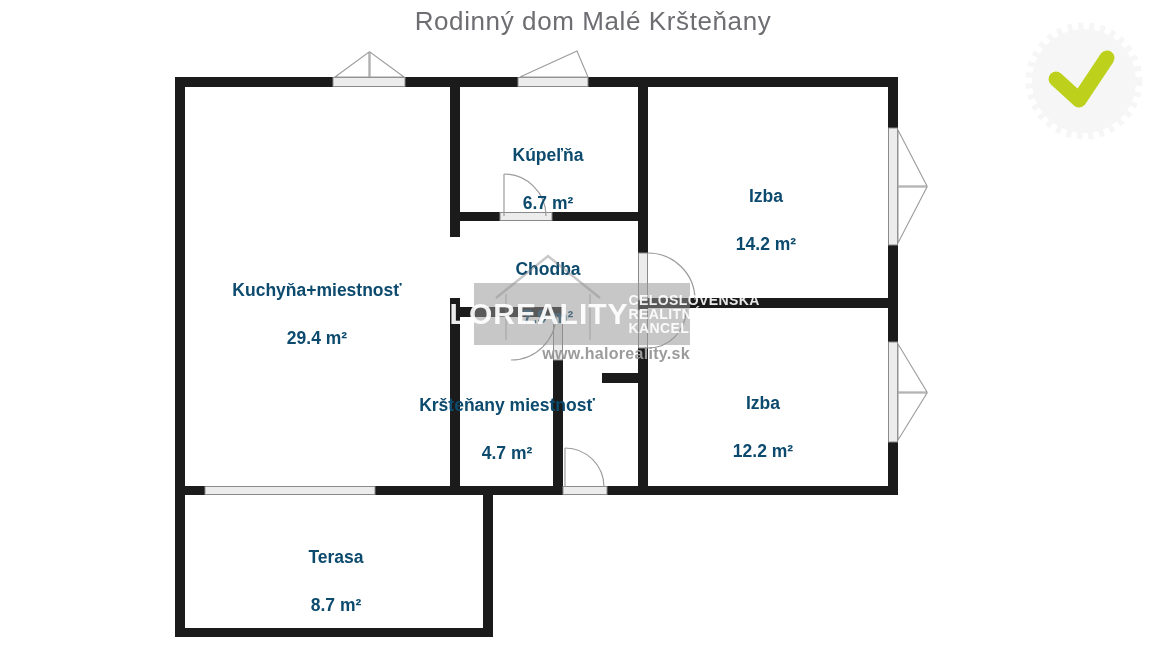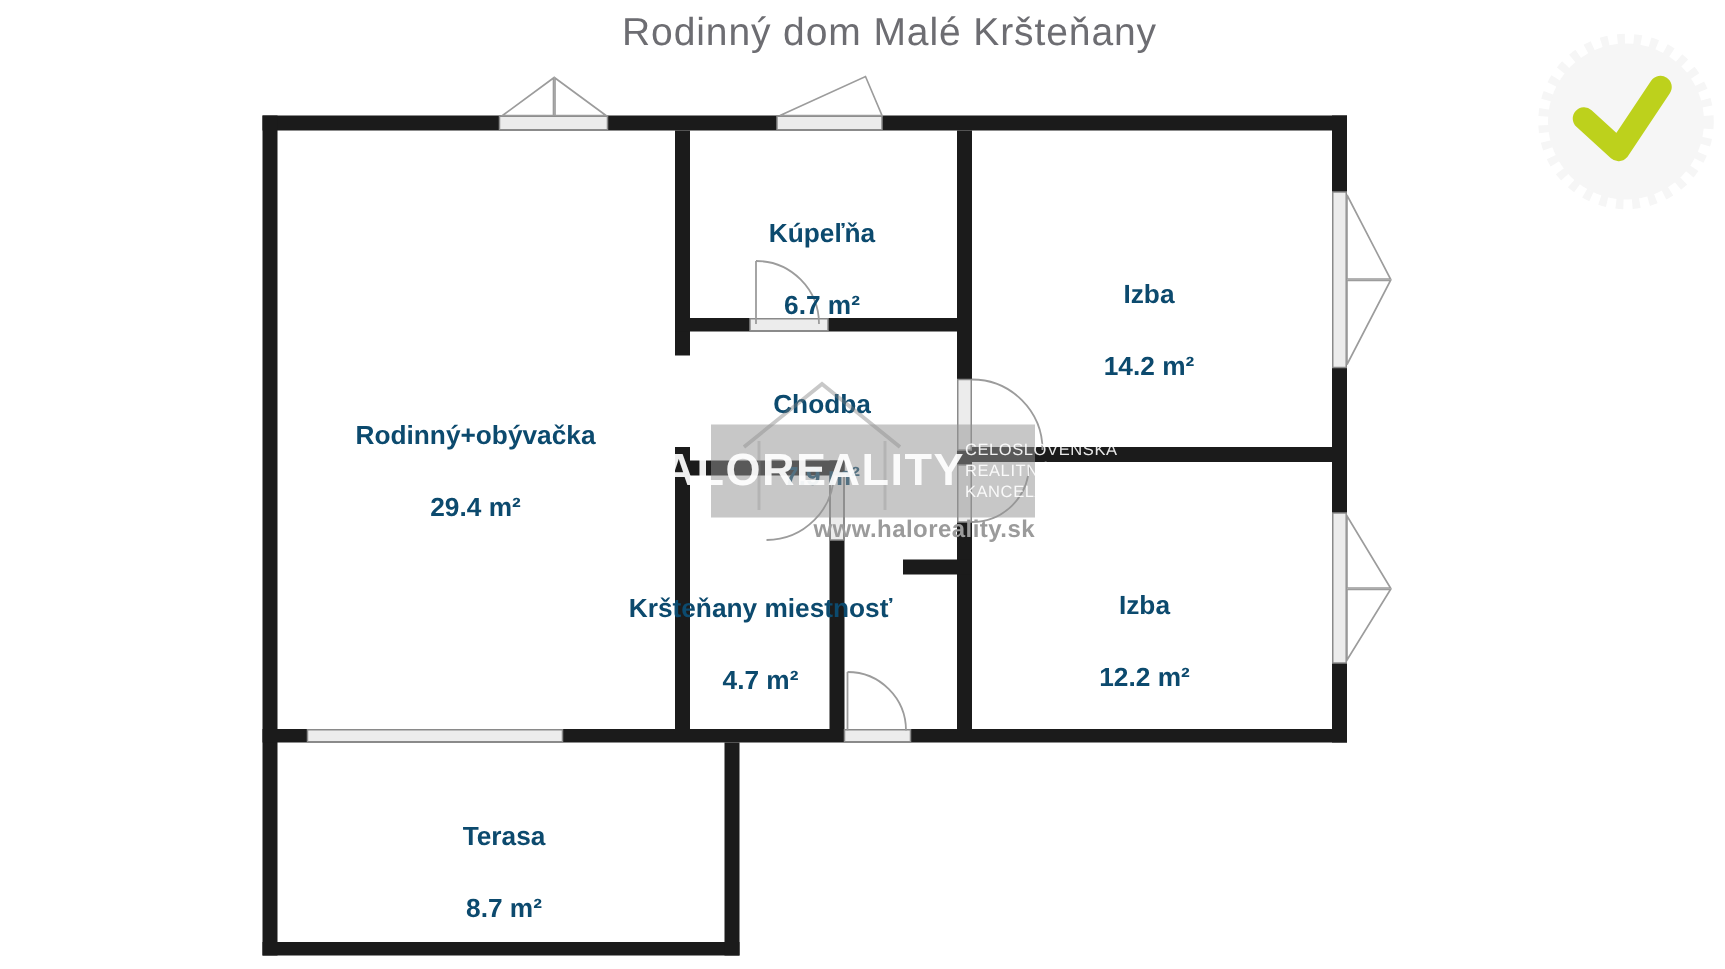--- a/index.html
+++ b/index.html
@@ -18,21 +18,21 @@
   .room-area{font-size:17.5px;font-weight:700;line-height:24px;margin-top:24px;}
 
   .watermark{position:absolute;left:0;top:0;width:1150px;height:646px;
     pointer-events:none;z-index:4;}
   .wm-house{position:absolute;left:470px;top:240px;}
   .wm-box{position:absolute;left:474px;top:283px;width:216px;height:62px;
     background:rgba(148,148,148,0.52);display:flex;flex-direction:row;
     align-items:center;justify-content:center;}
   .wm-brand{color:rgba(255,255,255,0.92);font-size:30px;font-weight:700;
     letter-spacing:1px;line-height:32px;}
-  .wm-tagline{color:rgba(255,255,255,0.9);font-size:11px;font-weight:400;
+  .wm-tagline{color:rgba(255,255,255,0.9);font-size:14px;font-weight:700;
     letter-spacing:0.4px;line-height:14px;}
   .wm-url{position:absolute;left:474px;top:345px;width:216px;text-align:right;
     color:#9b9b9b;font-size:16px;font-weight:700;letter-spacing:0.3px;}
 </style>
 </head>
 <body>
 
 <div class="stage">
 
   <div class="page-title">Rodinný dom Malé Kršteňany</div>
@@ -109,21 +109,21 @@
     </g>
 
     <g>
       <circle cx="1084" cy="81" r="52" fill="#f6f6f6"></circle>
       <circle cx="1084" cy="81" r="55" fill="none" stroke="#f6f6f6" stroke-width="7" stroke-dasharray="5 6"></circle>
       <path d="M1056,79 L1079,100 L1107,58" fill="none" stroke="#bdd11c" stroke-width="15" stroke-linecap="round" stroke-linejoin="round"></path>
     </g>
   </svg>
 
   <div class="room-label" style="left:317px;top:278px">
-    <div class="room-name">Rodinný+obývačka</div>
+    <div class="room-name">Kuchyňa+miestnosť</div>
     <div class="room-area">29.4 m²</div>
   </div>
   <div class="room-label" style="left:548px;top:143px">
     <div class="room-name">Kúpeľňa</div>
     <div class="room-area">6.7 m²</div>
   </div>
   <div class="room-label" style="left:548px;top:257px">
     <div class="room-name">Chodba</div>
     <div class="room-area">7.9 m²</div>
   </div>

